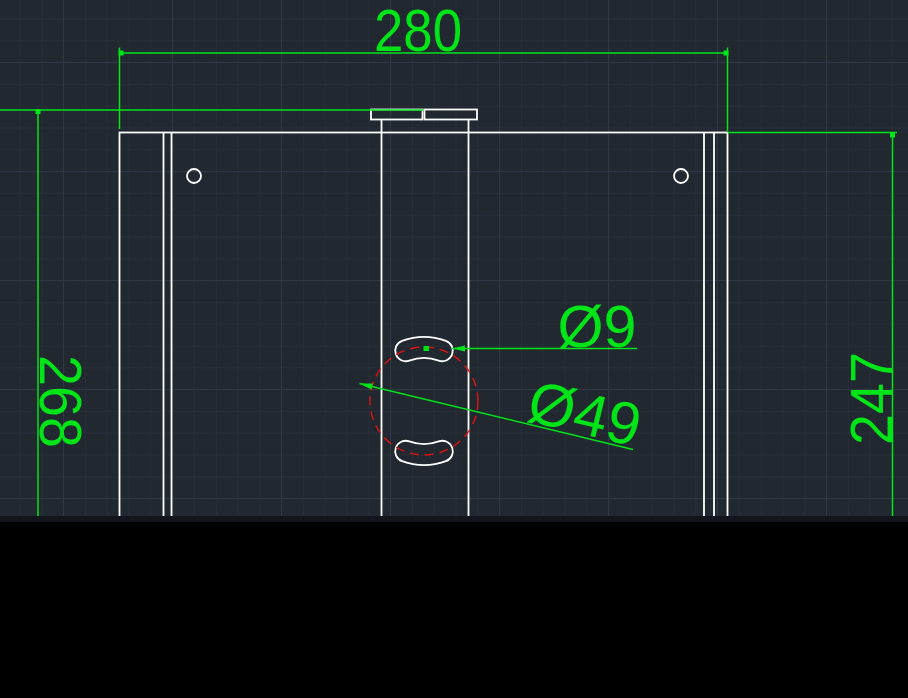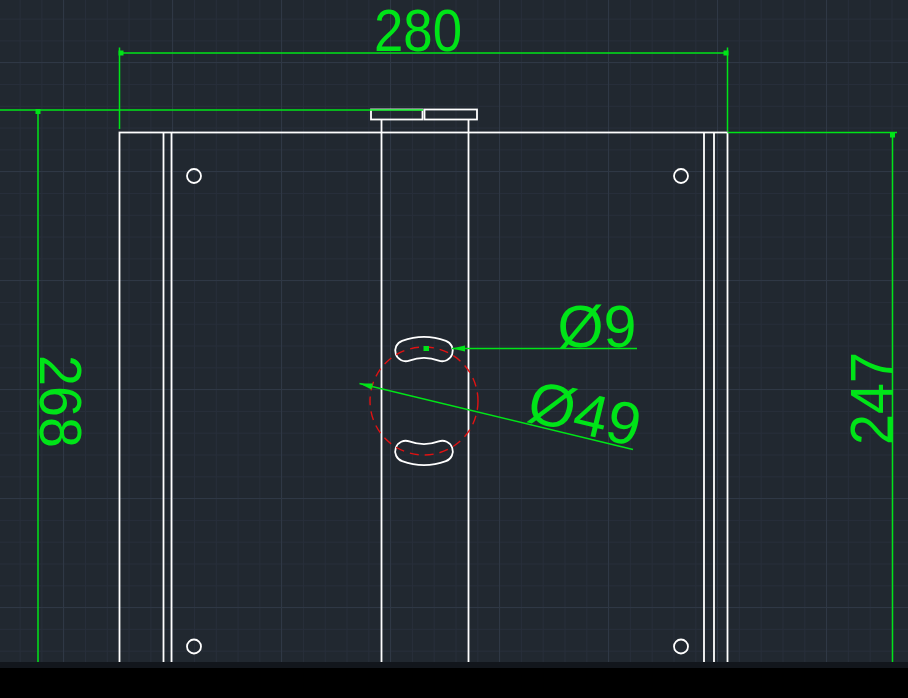--- a/index.html
+++ b/index.html
@@ -1,18 +1,18 @@
 <!DOCTYPE html>
 <html style="--background: #212830; --grid-minor: #272e3a; --grid-major: #2f3845; --geometry: #ffffff; --centerline: #e01212; --annotation: #00e418; --panel-edge: #12161c;"><head>
 <meta charset="utf-8">
 <style>
   html,body{margin:0;padding:0;background:#000;}
   .viewport{
     position:relative;
-    width:908px;height:668px;
+    width:908px;height:522px;
     overflow:hidden;
     background-color:var(--background,#212830);
     background-image:
       linear-gradient(to right, var(--grid-major,#2f3845) 1px, transparent 1px),
       linear-gradient(to bottom, var(--grid-major,#2f3845) 1px, transparent 1px),
       linear-gradient(to right, var(--grid-minor,#272e3a) 1px, transparent 1px),
       linear-gradient(to bottom, var(--grid-minor,#272e3a) 1px, transparent 1px);
     background-size:109px 100%, 100% 109px, 21.8px 100%, 100% 21.8px;
     background-position:63px 0, 0 62px, 19.6px 0, 0 18.6px;
   }

